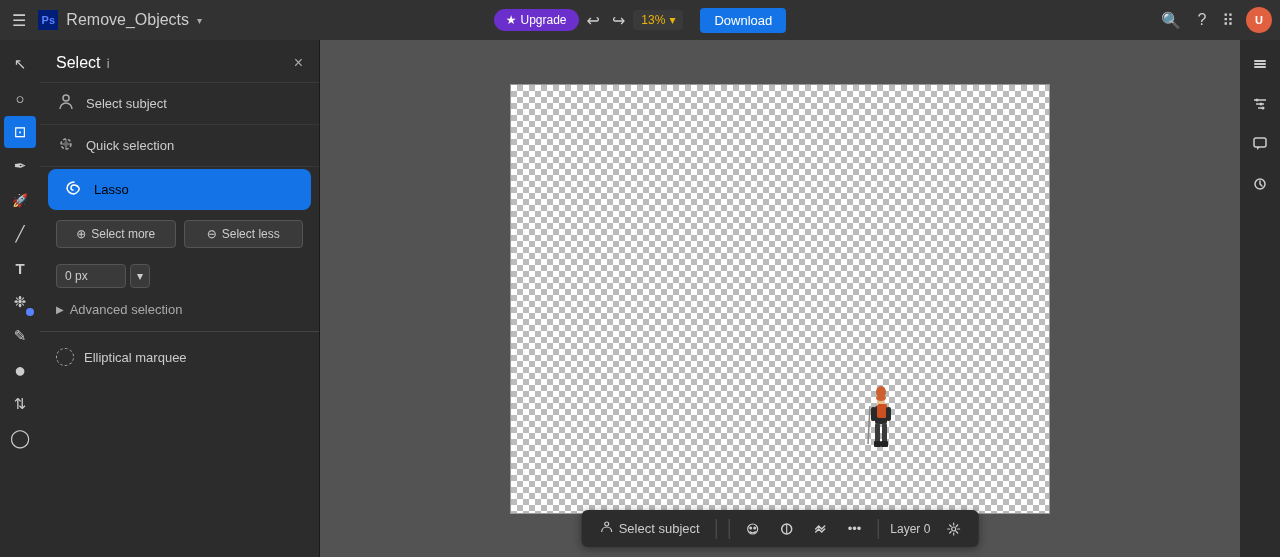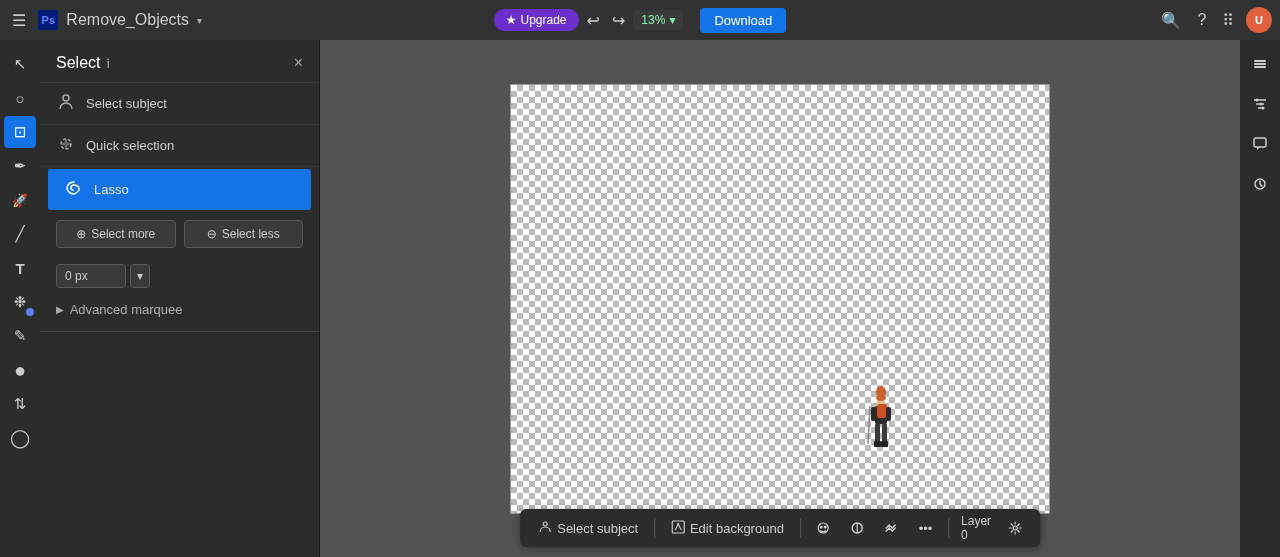--- a/index.html
+++ b/index.html
@@ -30,21 +30,21 @@
       border-radius: 12px;
       padding: 4px 12px;
       cursor: pointer;
       font-size: 12px;
       display: flex;
       align-items: center;
       gap: 4px;
     }
     .undo-redo { color: #ccc; background: none; border: none; cursor: pointer; font-size: 16px; padding: 4px; }
     .zoom-control {
-      color: #86efac;
+      color: #eab308;
       background: #3a3a3a;
       border: none;
       border-radius: 4px;
       padding: 3px 8px;
       cursor: pointer;
       font-size: 12px;
       display: flex;
       align-items: flex-start;
       gap: 4px;
     }
@@ -129,21 +129,21 @@
 
     .menu-item {
       display: flex;
       align-items: center;
       gap: 10px;
       padding: 10px 16px;
       cursor: pointer;
       color: #ccc;
       border-bottom: 1px solid #383838;
     }
-    .menu-item.active { background: #1473e6; color: #e5e5e5; border-radius: 3px; margin: 2px 8px; border-bottom: none; }
+    .menu-item.active { background: #1473e6; color: #000000; border-radius: 8px; margin: 2px 8px; border-bottom: none; }
     .menu-item-icon { font-size: 15px; width: 20px; text-align: center; flex-shrink: 0; }
     .menu-item-label { font-size: 13px; }
 
     .section-divider { height: 1px; background: #444; margin: 4px 0; }
 
     
     .btn-row {
       display: flex;
       gap: 8px;
       padding: 8px 16px;
@@ -449,26 +449,30 @@
 
     <div class="feather-section">
       <div class="feather-input-row">
         <input class="feather-input" type="text" value="0 px" style="">
         <button class="feather-dropdown">▾</button>
       </div>
     </div>
 
     <div class="adv-settings">
       <span class="chevron">▶</span>
-      <span>Advanced marquee</span>
+      <span>Advanced selection</span>
     </div>
 
     <div class="section-divider"></div>
 
     <div class="more-tools">
+      <div class="more-tool-item">
+        <div class="dashed-circle"></div>
+        <span>Elliptical marquee</span>
+      </div>
     </div>
   </div>
 
   <div class="canvas-area">
     <div class="canvas-container">
       <div class="canvas-bg">
 
         <div class="person-figure">
           <svg viewBox="0 0 28 70" xmlns="http://www.w3.org/2000/svg">
 
@@ -501,30 +505,20 @@
       <button class="bt-btn">
         <span>
           <svg width="14" height="14" viewBox="0 0 14 14" fill="none">
             <circle cx="7" cy="4" r="2" stroke="#ccc" stroke-width="1.2" fill="none"></circle>
             <path d="M2 12c0-2.8 2.2-5 5-5s5 2.2 5 5" stroke="#ccc" stroke-width="1.2" fill="none"></path>
           </svg>
         </span>
         <span>Select subject</span>
       </button>
       <div class="bt-divider"></div>
-      <button class="bt-btn">
-        <span>
-          <svg width="14" height="14" viewBox="0 0 14 14" fill="none">
-            <rect x="1" y="1" width="12" height="12" rx="1" stroke="#ccc" stroke-width="1.2" fill="none"></rect>
-            <path d="M4 10 L7 4 L10 10" stroke="#ccc" stroke-width="1.2" fill="none"></path>
-            <circle cx="7" cy="4" r="1" fill="#ccc"></circle>
-          </svg>
-        </span>
-        <span>Edit background</span>
-      </button>
       <div class="bt-divider"></div>
       <button class="bt-btn">
         <svg width="14" height="14" viewBox="0 0 14 14" fill="none">
           <circle cx="7" cy="7" r="5" stroke="#ccc" stroke-width="1.2" fill="none"></circle>
           <circle cx="5" cy="6" r="1.5" fill="#ccc"></circle>
           <circle cx="9" cy="6" r="1.5" fill="#ccc"></circle>
           <path d="M4 9.5 Q7 12 10 9.5" stroke="#ccc" stroke-width="1.2" fill="none"></path>
         </svg>
       </button>
       <button class="bt-btn">

